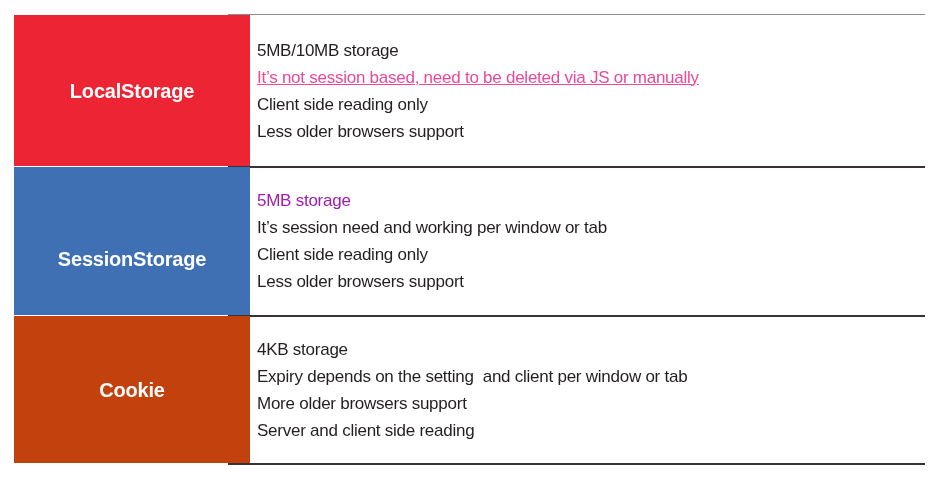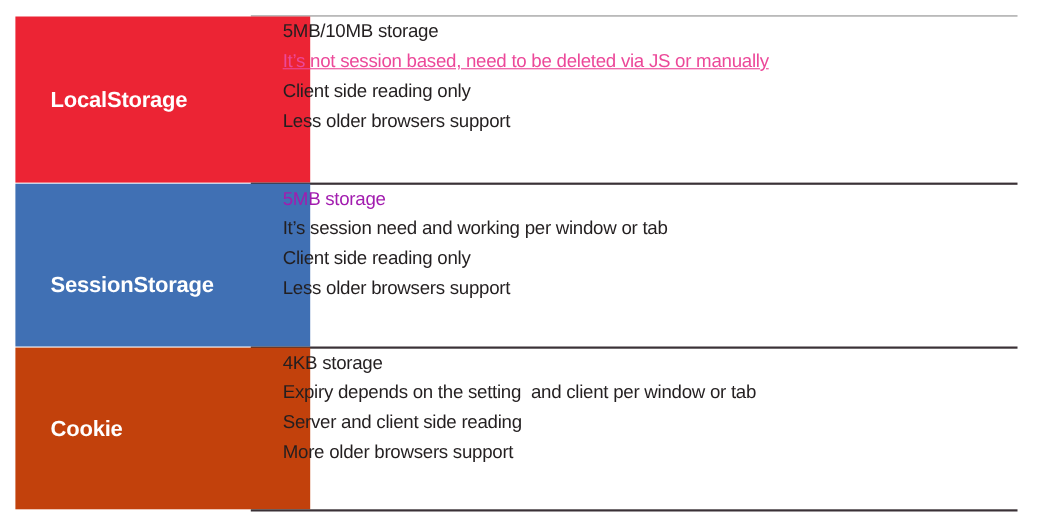--- a/index.html
+++ b/index.html
@@ -52,40 +52,40 @@
   .row-3 { top: 316px; height: 147px; }
 
   .label-cell {
     position: absolute;
     left: 0;
     top: 0;
     width: 236px;
     height: 100%;
     display: flex;
     align-items: center;
-    padding-left: 32px;
+    justify-content: center;
   }
   .label-text {
     color: #ffffff;
     font-size: 20px;
     font-weight: bold;
     letter-spacing: -0.2px;
     text-align: center;
     line-height: 1;
   }
 
   .desc-cell {
     position: absolute;
     left: 229px;
     top: 0;
     width: 682px;
     height: 100%;
     display: flex;
     flex-direction: column;
-    justify-content: flex-start;
+    justify-content: center;
     padding-left: 0;
     box-sizing: border-box;
   }
   .desc-list {
     margin: 0;
     padding: 0;
     list-style: none;
   }
   .desc-line {
     font-size: 17px;
@@ -137,21 +137,21 @@
   <div class="rule r2" style="background-color: rgb(58, 49, 54);"></div>
 
   <div class="row row-3">
     <div class="label-cell" style="background-color: #c2410c;">
       <span class="label-text" style="color: rgb(255, 255, 255);">Cookie</span>
     </div>
     <div class="desc-cell">
       <ul class="desc-list desc-cell-inner">
         <li class="desc-line" style="color: rgb(35, 31, 32);">4KB storage</li>
         <li class="desc-line" style="color: rgb(35, 31, 32);">Expiry depends on the setting  and client per window or tab</li>
+        <li class="desc-line" style="color: rgb(35, 31, 32);">More older browsers support</li>
         <li class="desc-line" style="color: rgb(35, 31, 32);">Server and client side reading</li>
-        <li class="desc-line" style="color: rgb(35, 31, 32);">More older browsers support</li>
       </ul>
     </div>
   </div>
 
   <div class="rule r3" style="background-color: rgb(58, 49, 54);"></div>
 
 </div>
 
 </body></html>

